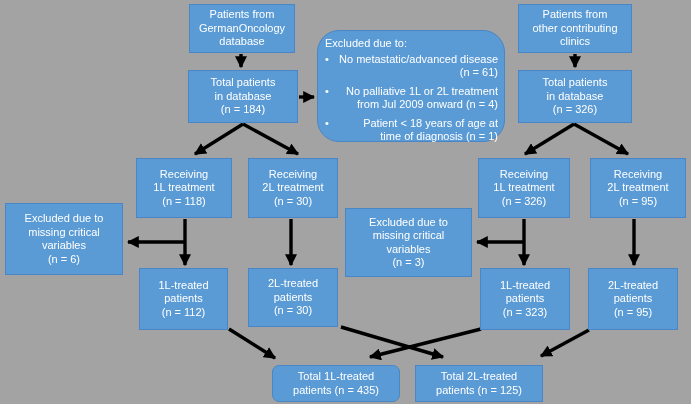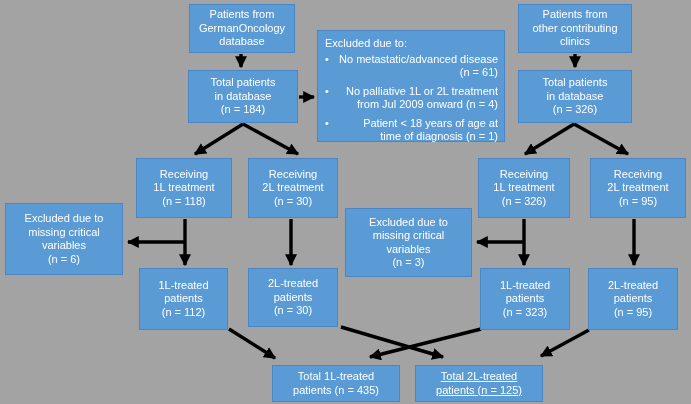--- a/index.html
+++ b/index.html
@@ -91,21 +91,21 @@
 other contributing
 clinics</span>
   </div>
 
   <div class="box" style="left:518px;top:70px;width:114px;height:53px;">
     <span class="box-text">Total patients
 in database
 (n = 326)</span>
   </div>
 
-  <div class="box bullets" style="left:317px;top:30px;width:188px;height:112px;">
+  <div class="box bullets" style="left:317px;top:30px;width:188px;height:112px;border-radius:22px;">
     <div class="excl-title">Excluded due to:</div>
     <div class="bullet-item">
       <span class="bullet-marker">•</span>
       <span class="bullet-text">No metastatic/advanced disease
 (n = 61)</span>
     </div>
     <div class="bullet-item">
       <span class="bullet-marker">•</span>
       <span class="bullet-text">No palliative 1L or 2L treatment
 from Jul 2009 onward (n = 4)</span>
@@ -172,23 +172,23 @@
 patients
 (n = 323)</span>
   </div>
 
   <div class="box" style="left:588px;top:268px;width:90px;height:62px;">
     <span class="box-text">2L-treated
 patients
 (n = 95)</span>
   </div>
 
-  <div class="box" style="left:272px;top:365px;width:128px;height:37px;">
+  <div class="box" style="left:272px;top:365px;width:128px;height:37px;border-radius:7px;">
     <span class="box-text">Total 1L-treated
 patients (n = 435)</span>
   </div>
 
-  <div class="box" style="left:415px;top:365px;width:128px;height:37px;text-decoration:underline;">
+  <div class="box" style="left:415px;top:365px;width:128px;height:37px;">
     <span class="box-text">Total 2L-treated
 patients (n = 125)</span>
   </div>
 
 </div>
 
 </body></html>

